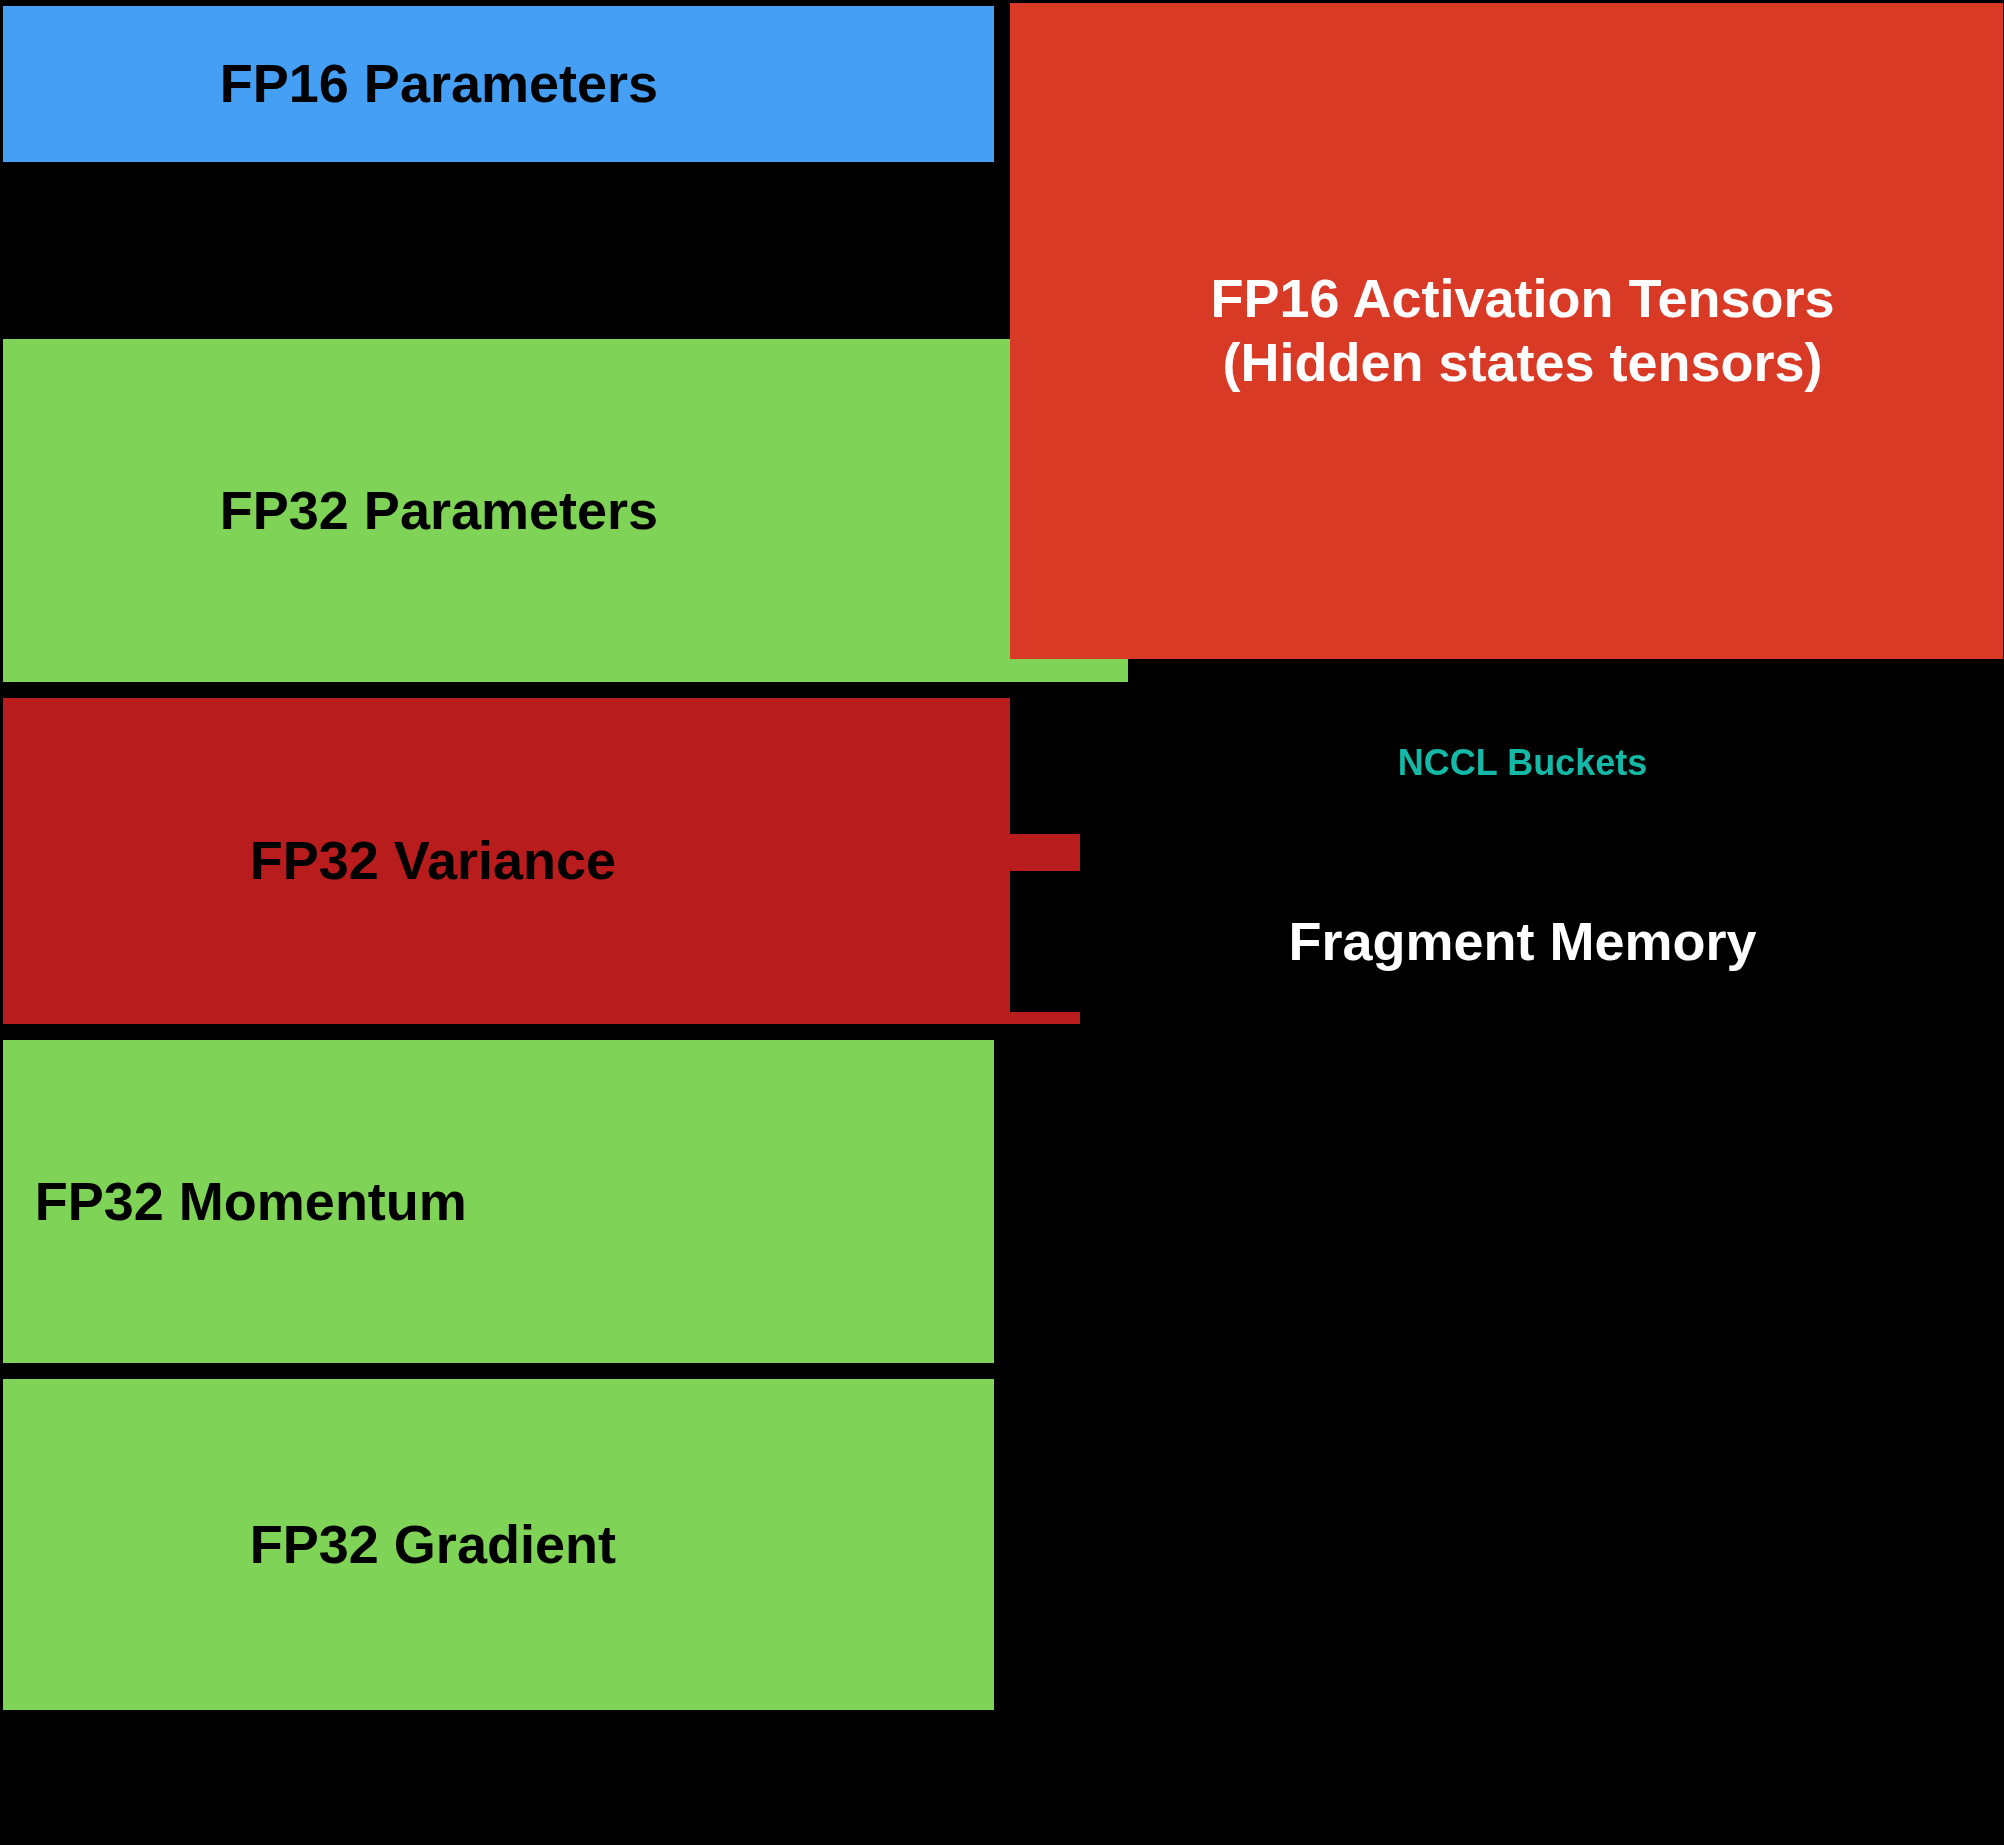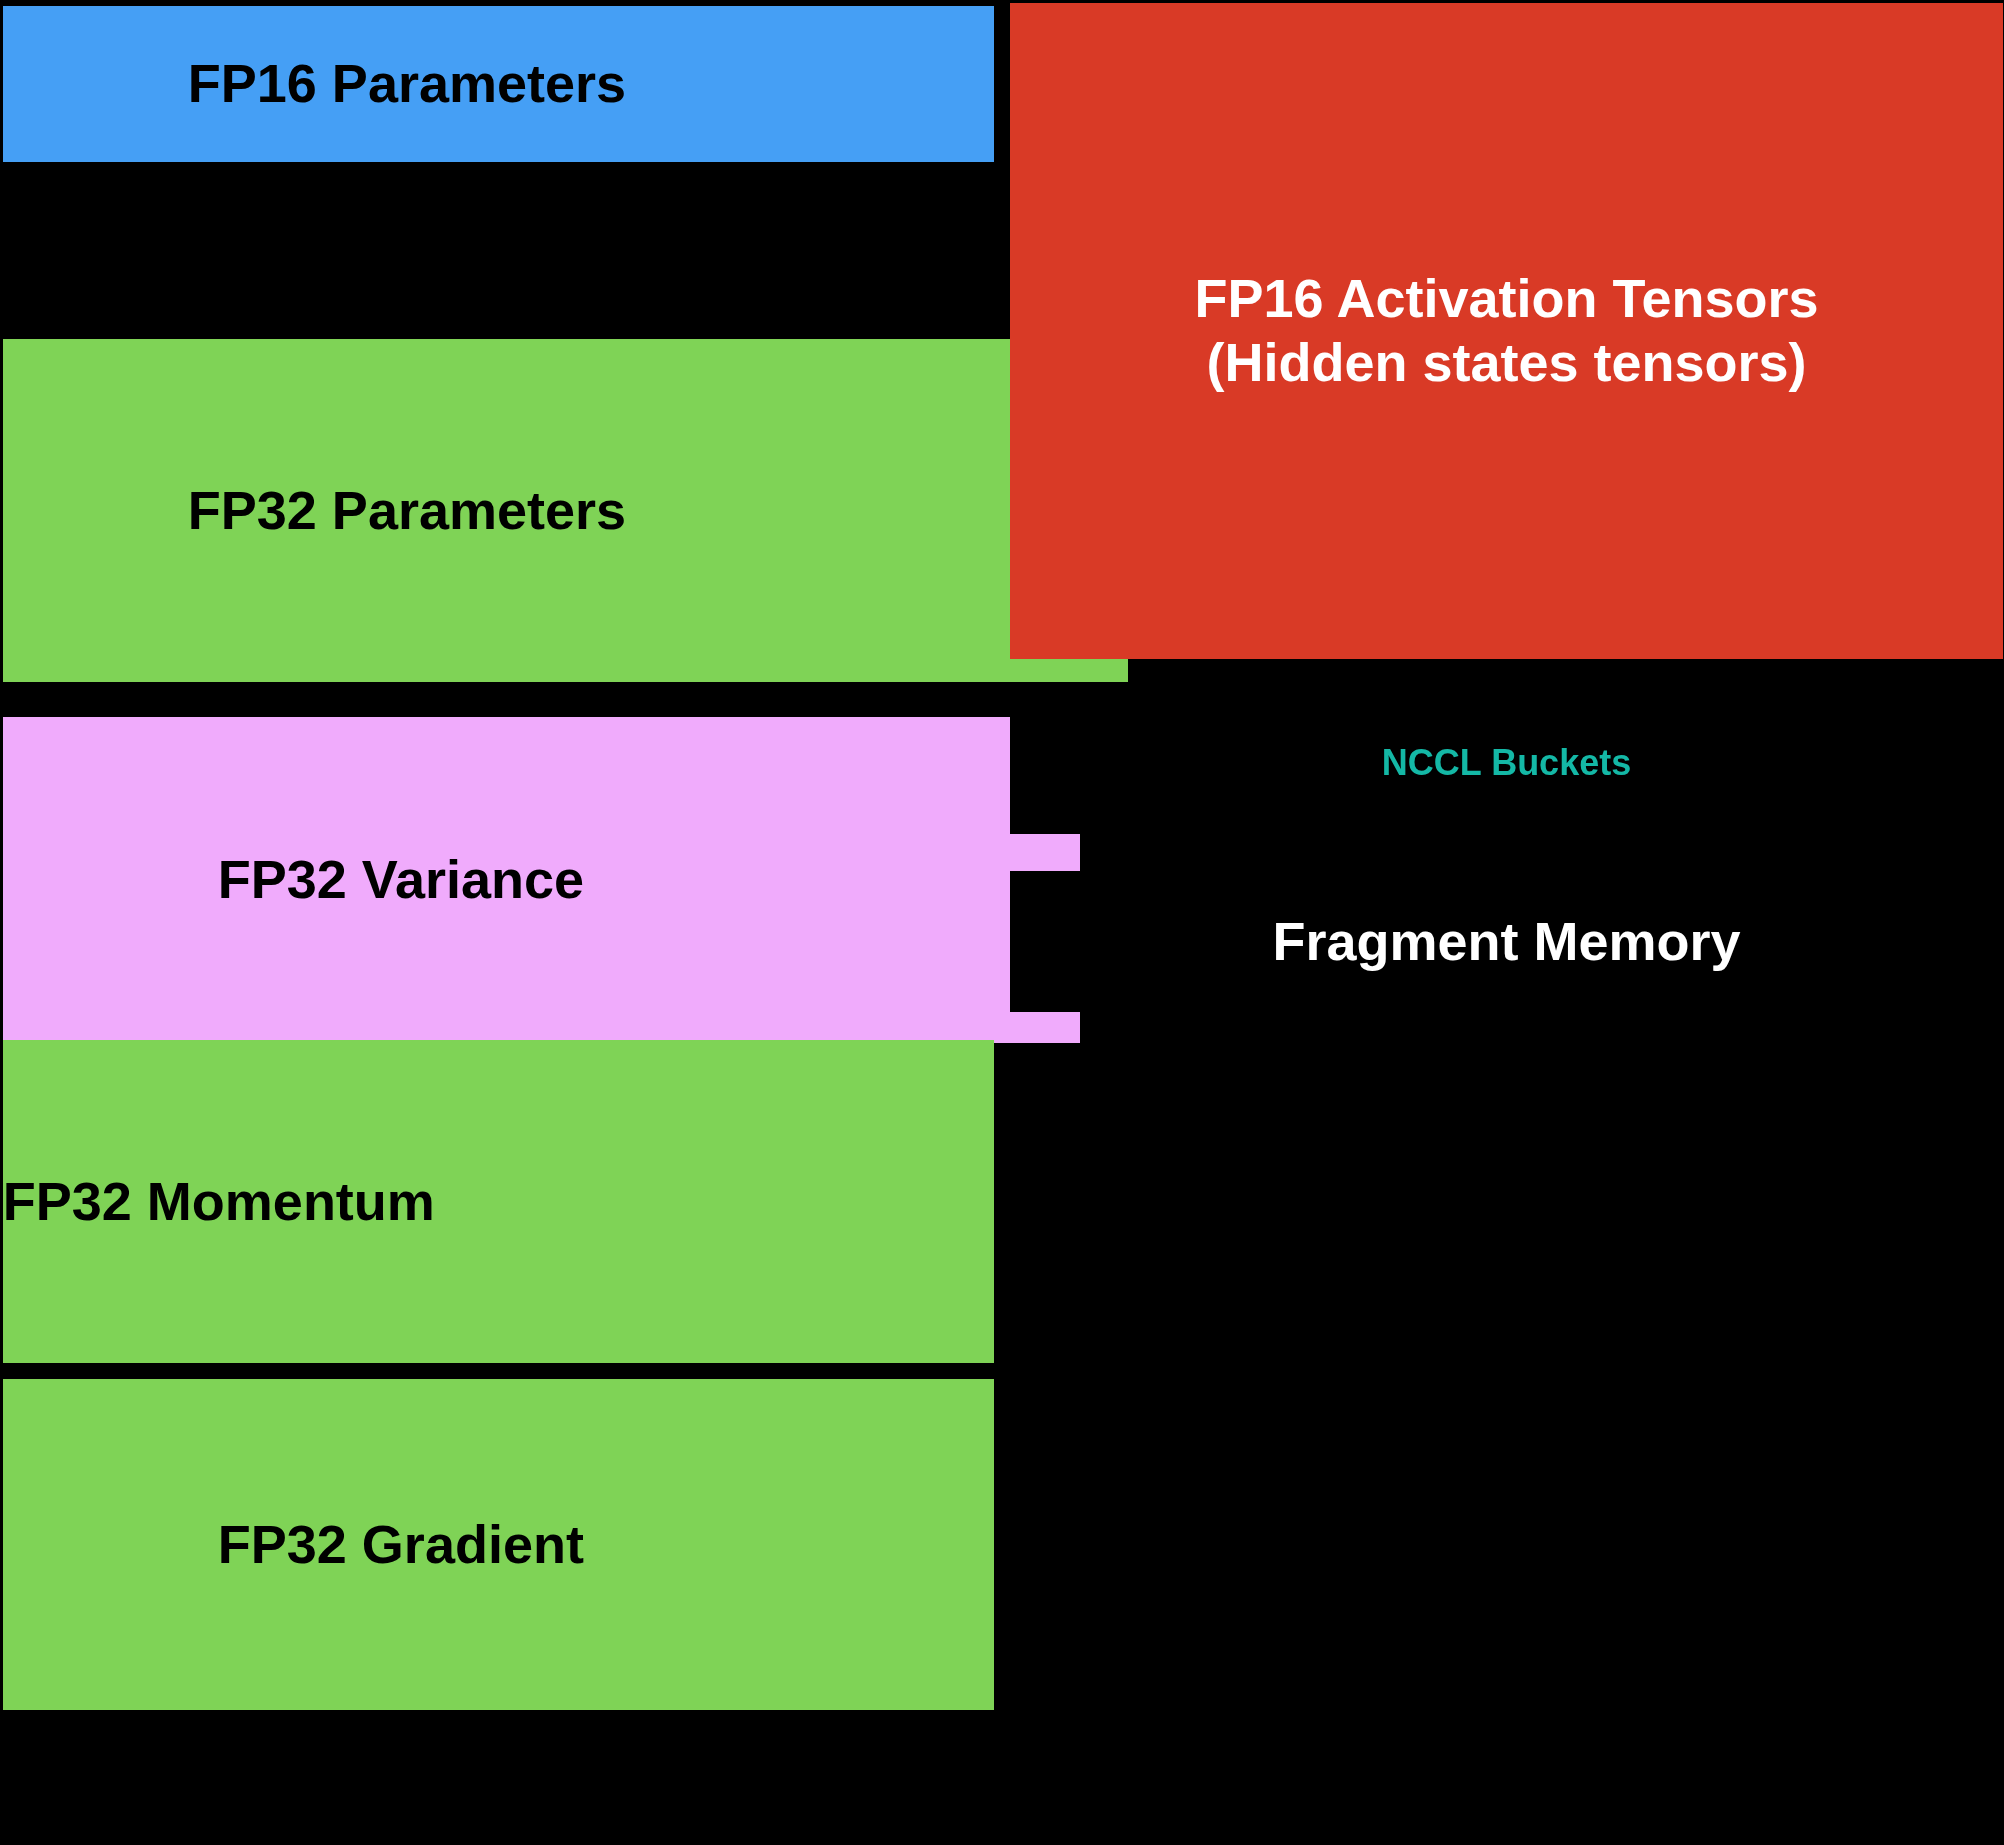--- a/index.html
+++ b/index.html
@@ -14,20 +14,21 @@
     height: 1846px;
     background: #000000;
     overflow: hidden;
     font-family: "Liberation Sans", sans-serif;
   }
   .block {
     position: absolute;
     box-sizing: border-box;
     display: flex;
     align-items: center;
+    padding-left: 32px;
   }
   .block-label {
     font-weight: bold;
     white-space: pre-line;
     line-height: 1.18;
   }
 
   
   #blk-fp16-params {
     left: 2.8px;  top: 5.6px;    width: 991px; height: 156px;
@@ -50,22 +51,22 @@
   #blk-fp32-params {
     left: 2.8px;  top: 339px;  width: 1125px; height: 343px;
     background: #7FD356;
   }
   #blk-fp32-params .block-label {
     font-size: 54px; color: #000000;
     margin-left: 185px;
   }
 
   #blk-fp32-var {
-    left: 2.8px;  top: 717px;  width: 1077px; height: 326px;
-    background: #f0abfc;
+    left: 2.8px;  top: 698px;  width: 1077px; height: 326px;
+    background: #b91c1c;
   }
   #blk-fp32-var .block-label {
     font-size: 54px; color: #000000;
     margin-left: 215px;
   }
 
   #blk-fp32-mom {
     left: 2.8px;  top: 1040px; width: 991px; height: 323px;
     background: #7FD356;
   }

